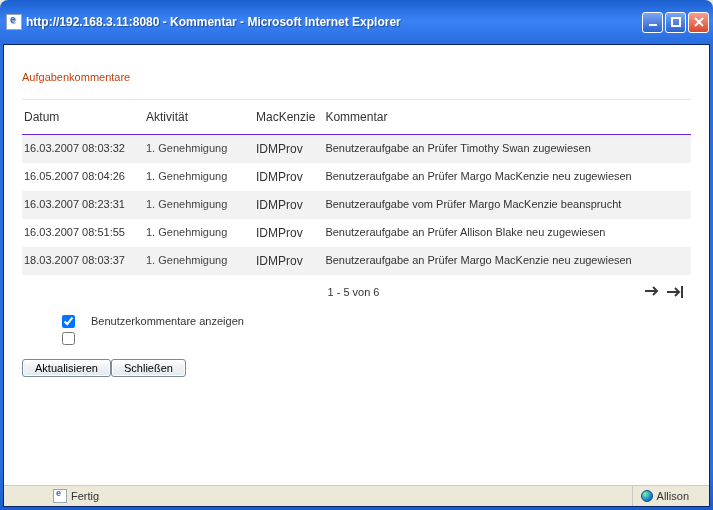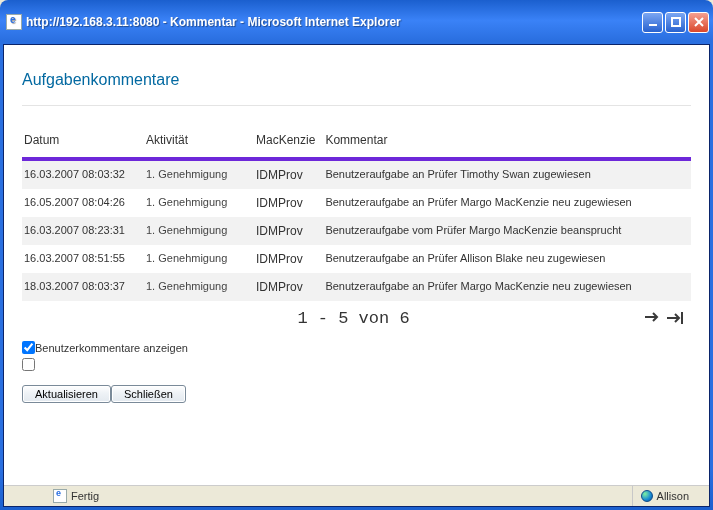--- a/index.html
+++ b/index.html
@@ -72,80 +72,81 @@
     display: flex;
     flex-direction: column;
   }
   .content-scroll {
     flex: 1;
     overflow-y: scroll;
     padding: 18px 18px 10px 18px;
     box-sizing: border-box;
   }
   .panel-title {
-    font-size: 16px;
-    color: #0369a1;
+    font-size: 11px;
+    color: #c2410c;
     padding: 8px 0 16px 0;
     border-bottom: 1px solid #e4e4e4;
-    margin-bottom: 21px;
+    margin-bottom: 4px;
   }
   table.comments {
     width: 100%;
     border-collapse: collapse;
     font-size: 11px;
     color: #333;
   }
   table.comments th {
     text-align: left;
     font-weight: normal;
     color: #333;
     padding: 6px 8px 10px 2px;
-    border-bottom: 4px solid #6d28d9;
+    border-bottom: 1px solid #6d28d9;
     font-size: 12px;
   }
   table.comments td {
     padding: 7px 8px 7px 2px;
     vertical-align: top;
   }
   table.comments tr.odd td { background: #f2f2f2; }
   .col-datum { width: 112px; white-space: nowrap; }
   .col-akt { width: 100px; white-space: nowrap; color: #444; }
   .col-user { width: 55px; font-size: 12px; }
   .pager-row td { padding-top: 8px; }
   .pager {
     display: flex;
     align-items: center;
     justify-content: center;
     position: relative;
     height: 20px;
   }
-  .pager .count { font-size: 17px; color: #333; font-family: Liberation Mono, monospace; }
+  .pager .count { font-size: 11px; color: #333; }
   .pager .arrows {
     position: absolute;
     right: 0;
     display: flex;
     gap: 6px;
     align-items: center;
   }
   .arrow {
     color: #3a3a3a;
     font-size: 14px;
     line-height: 1;
   }
   .arrow-last { display: flex; align-items: center; }
   .arrow-last .bar {
     width: 2px; height: 12px; background: #3a3a3a; margin-left: -2px;
   }
   .check-row {
     display: flex;
-    align-items: center;
-    gap: 0;
+    align-items: flex-start;
+    gap: 16px;
     margin-top: 6px;
     font-size: 11px;
     color: #333;
+    margin-left: 40px;
   }
   .check-row input { margin: 0; width: 13px; height: 13px; }
   .btn-row {
     margin-top: 14px;
     display: flex;
   }
   button.xp {
     font-family: Tahoma, sans-serif;
     font-size: 11px;
     padding: 2px 12px;

